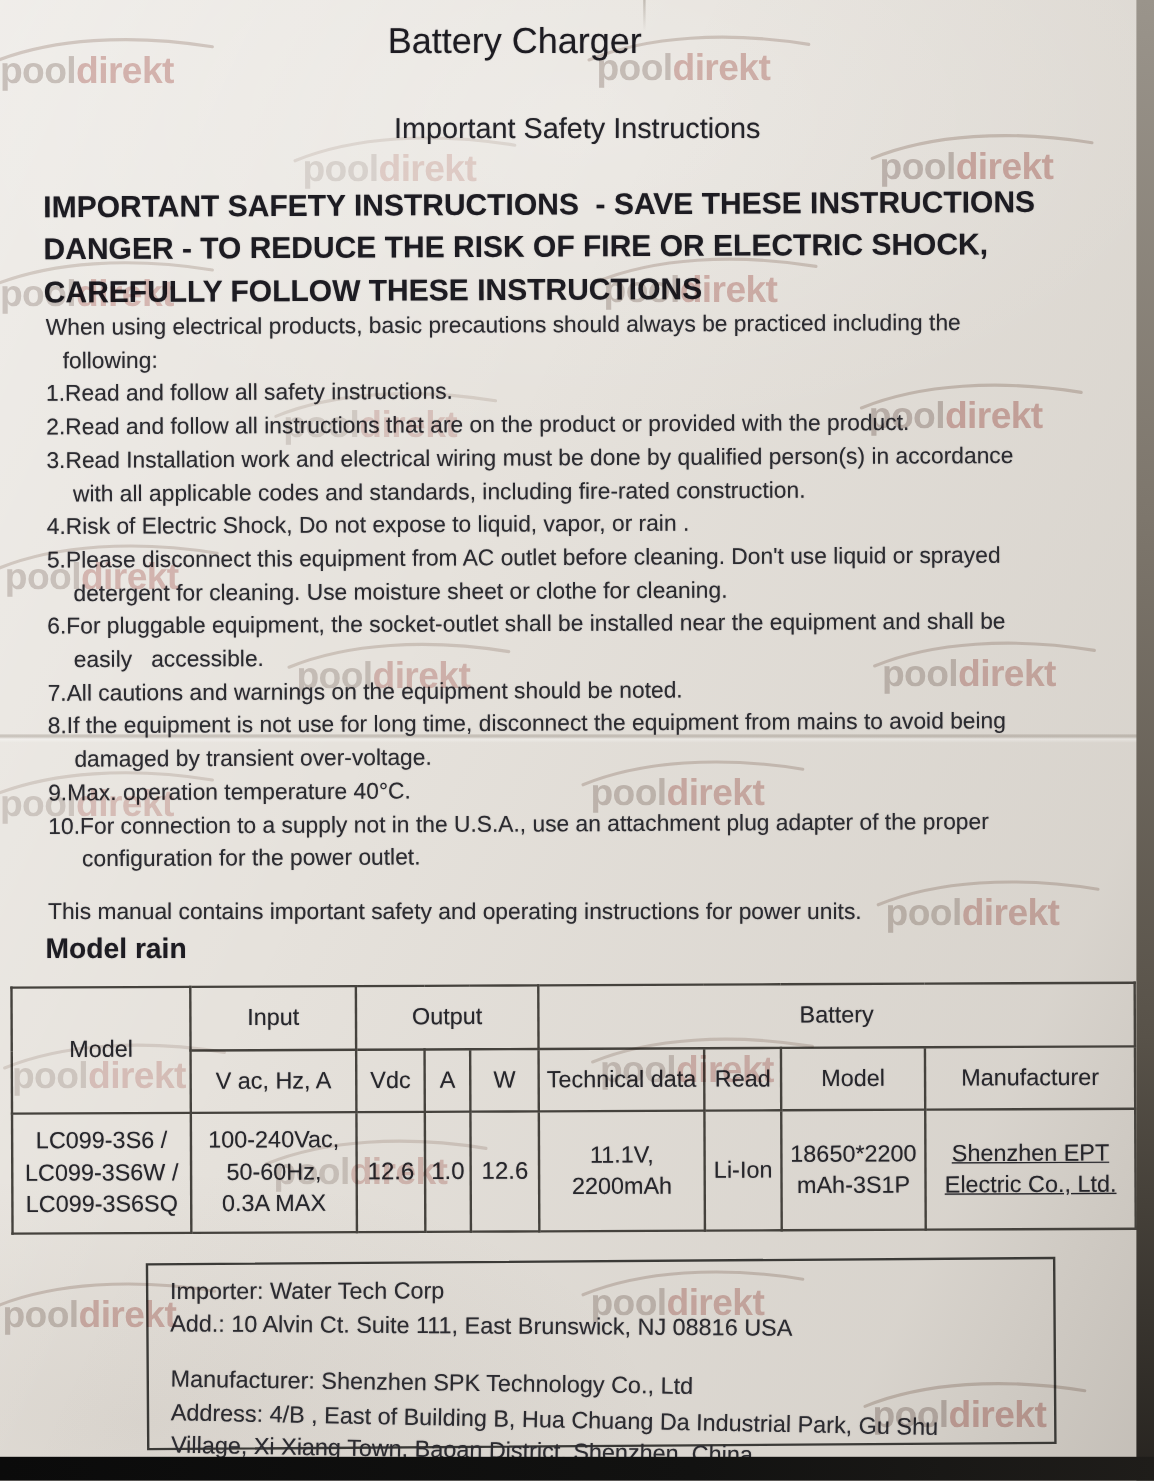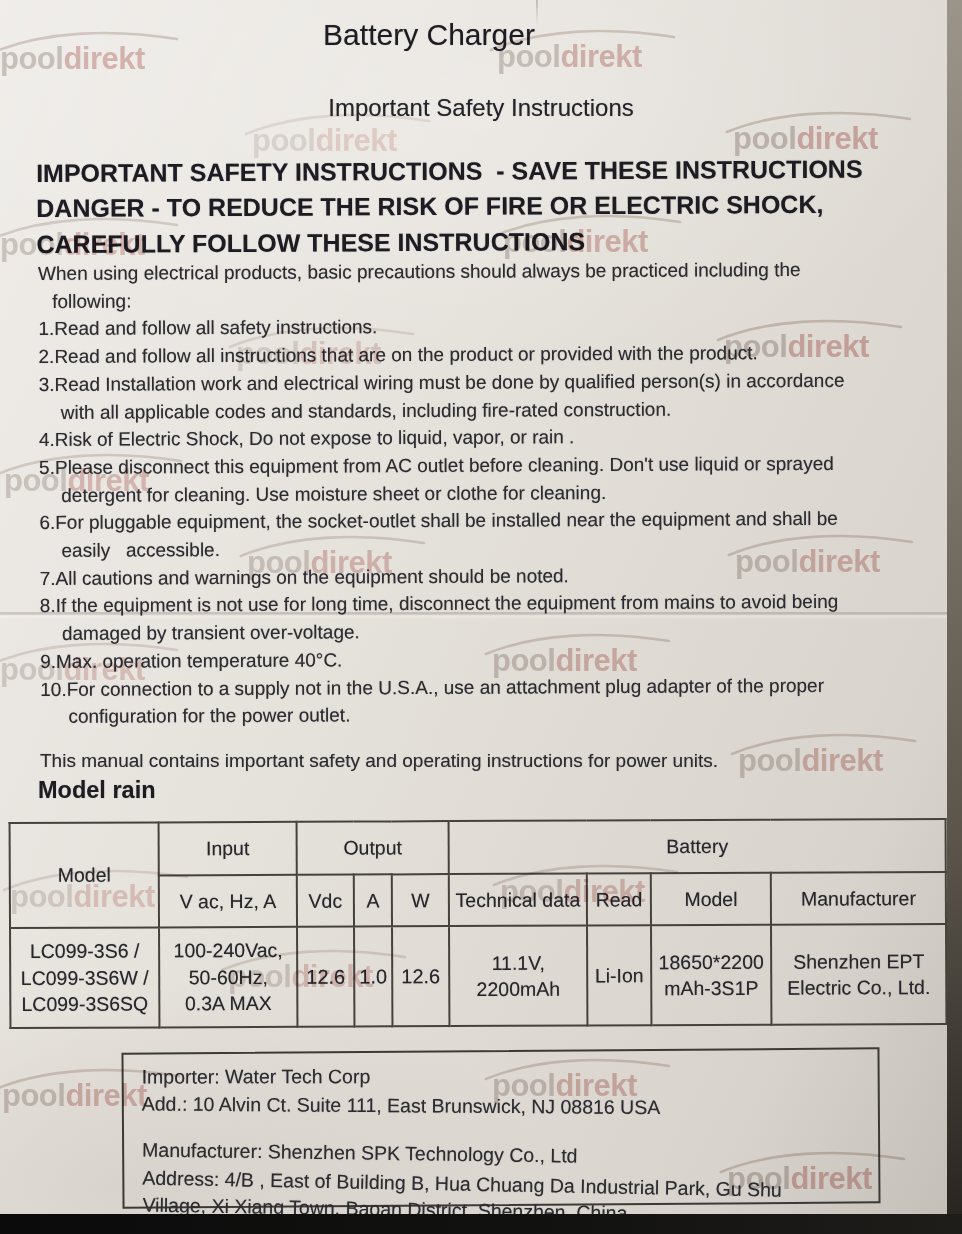--- a/index.html
+++ b/index.html
@@ -48,21 +48,21 @@
 
   table.models{ position:absolute; left:9px; top:820px; width:936px; z-index:2;
      border-collapse:collapse; table-layout:fixed; font-size:19.5px; color:#26262b;
      transform:rotate(-.25deg); }
   table.models td{ border:2px solid #45423d; text-align:center; vertical-align:middle;
      padding:0; overflow:hidden;}
   tr.h1 td{ height:51px; } tr.h2 td{ height:50px; } tr.rowdata td{ height:98px; }
   td.al{ text-align:left; }
   .cell-lines div{ line-height:26.5px; }
   td.c-model{ padding-left:18px; } td.c-input{ padding-left:16px; }
-  td.c-tech{ padding-left:26px; } td.c-manu{ padding-left:11px; }
+  td.c-tech{ padding-left:26px; } td.c-manu{ padding-left:11px;text-decoration:underline; }
   td.c-num{ font-size:20px; }
 
   .imp-box{ position:absolute; left:122px; top:1050px; width:758px; height:156px;
      border:2.5px solid #3b3a37; z-index:2; font-size:19.5px; line-height:24px;
      padding:10px 0 0 18px; box-sizing:border-box; transform:rotate(-.4deg);
      white-space:nowrap; }
   .imp-box div{ transform-origin:left center; }
   .l-imp{ transform:rotate(.3deg); }
   .l-add1{ transform:rotate(.8deg); margin-top:3px;}
   .l-manu{ transform:rotate(1.2deg); margin-top:22px;}

